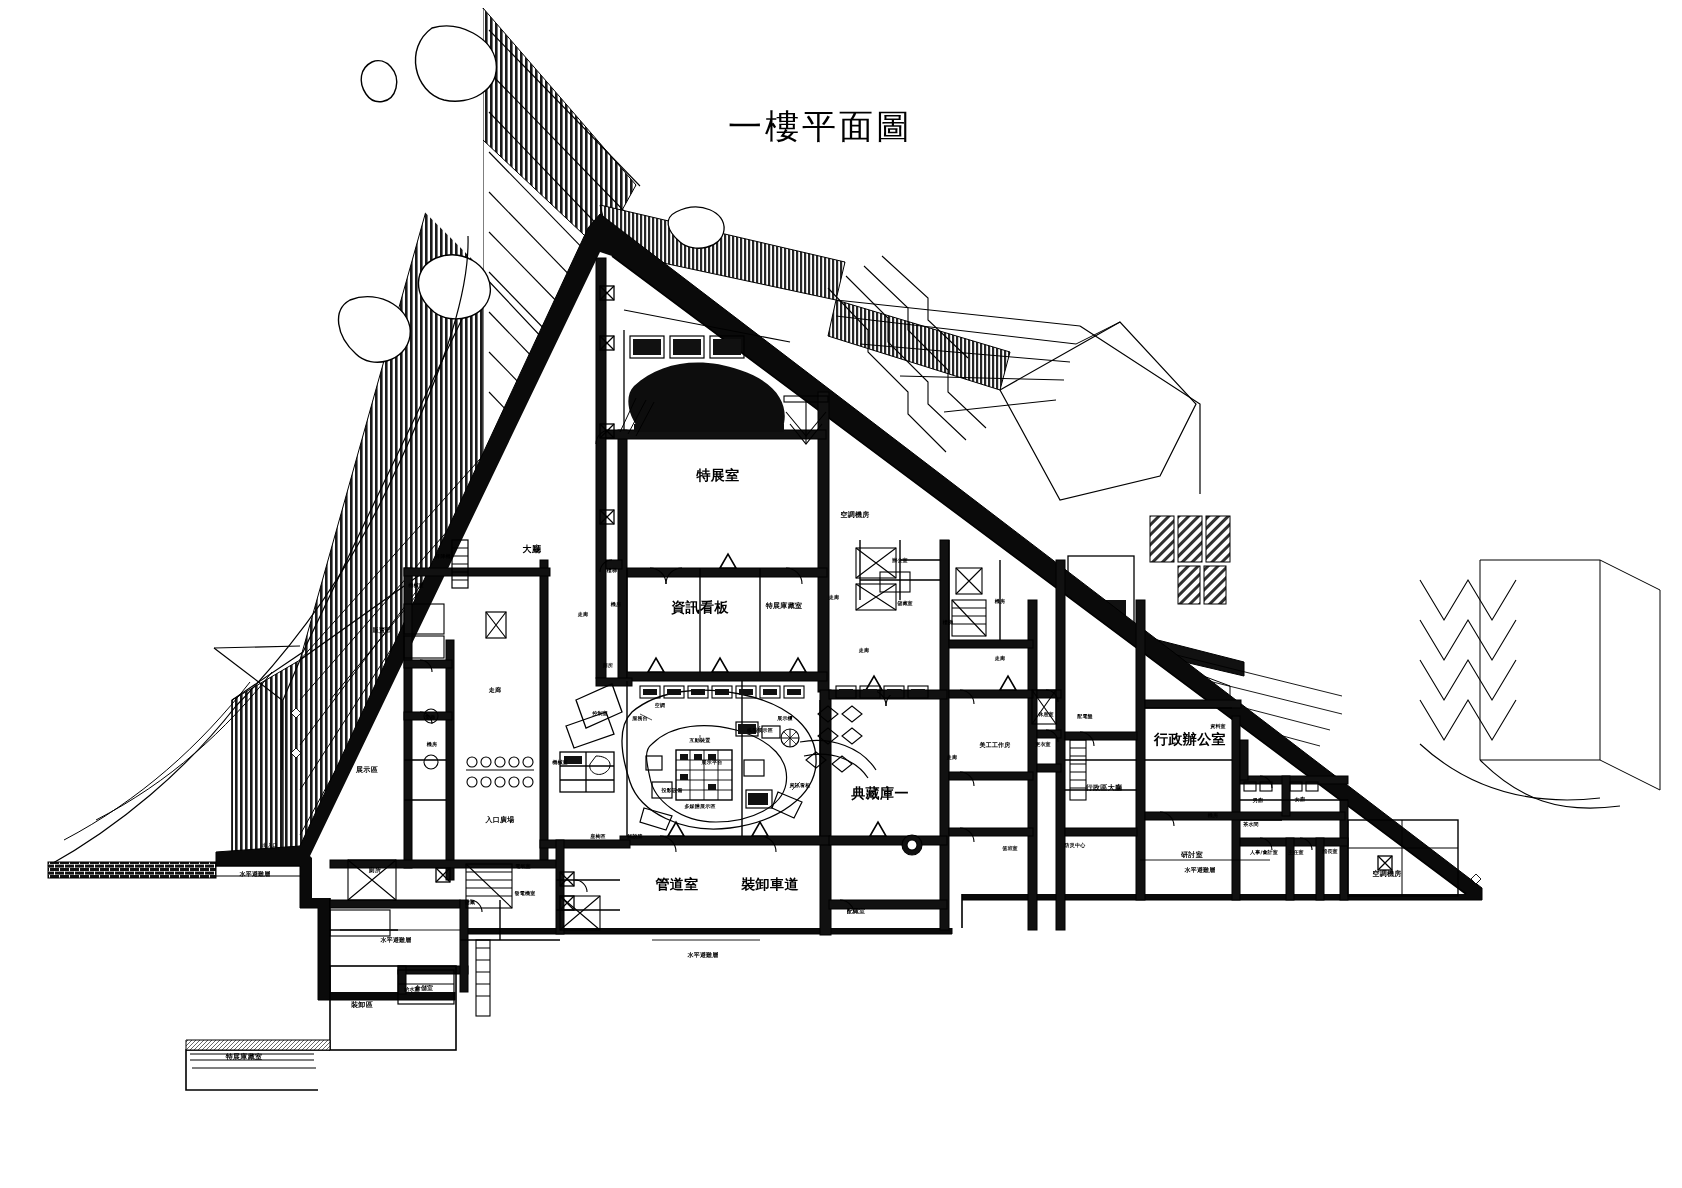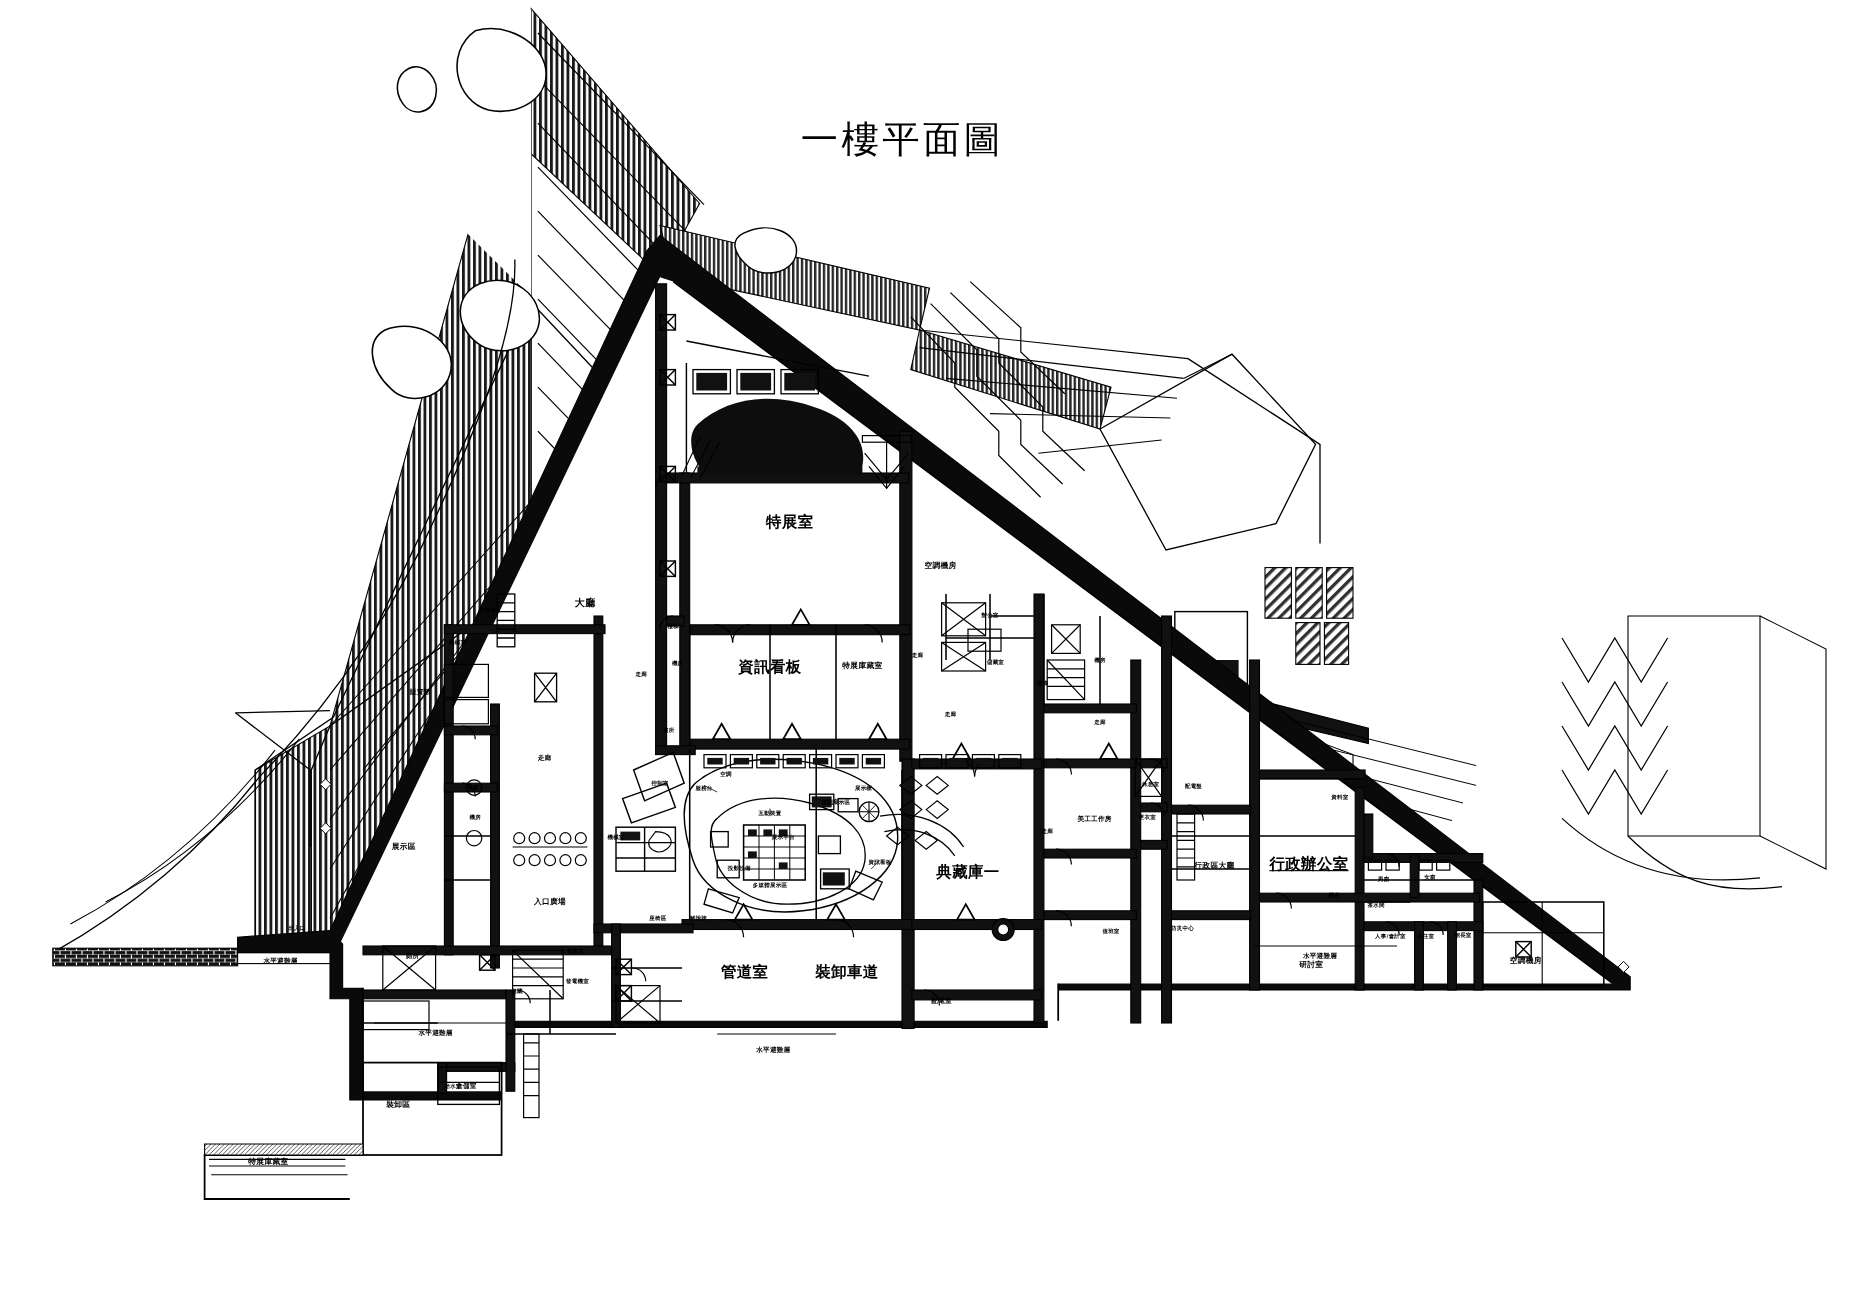--- a/index.html
+++ b/index.html
@@ -556,22 +556,22 @@
       <div class="rlabel s5" style="left: 948px; top: 622px;">樓梯</div>
       <div class="rlabel s5" style="left: 1000px; top: 601px;">機房</div>
       <div class="rlabel s5" style="left: 864px; top: 650px;">走廊</div>
       <div class="rlabel s5" style="left: 1000px; top: 658px;">走廊</div>
       <div class="rlabel s8" style="left: 880px; top: 793px;">典藏庫一</div>
       <div class="rlabel s6" style="left: 995px; top: 745px;">美工工作房</div>
       <div class="rlabel s5" style="left: 1046px; top: 714px;">休息室</div>
       <div class="rlabel s5" style="left: 1043px; top: 744px;">更衣室</div>
       <div class="rlabel s5" style="left: 952px; top: 757px;">走廊</div>
       <div class="rlabel s7" style="left: 1104px; top: 788px; text-align: center;">行政區大廳</div>
-      <div class="rlabel s8" style="left: 1190px; top: 786px; text-decoration: underline;">行政辦公室</div>
-      <div class="rlabel s7" style="left: 1192px; top: 878px;">研討室</div>
+      <div class="rlabel s8" style="left: 1190px; top: 739px;">行政辦公室</div>
+      <div class="rlabel s7" style="left: 1192px; top: 855px;">研討室</div>
       <div class="rlabel s7" style="left: 1387px; top: 874px;">空調機房</div>
       <div class="rlabel s5" style="left: 1258px; top: 800px;">男廁</div>
       <div class="rlabel s5" style="left: 1300px; top: 799px;">女廁</div>
       <div class="rlabel s5" style="left: 1251px; top: 824px;">茶水間</div>
       <div class="rlabel s5" style="left: 1264px; top: 852px;">人事/會計室</div>
       <div class="rlabel s5" style="left: 1296px; top: 852px;">主任室</div>
       <div class="rlabel s5" style="left: 1330px; top: 851px;">館長室</div>
       <div class="rlabel s5" style="left: 1218px; top: 726px;">資料室</div>
       <div class="rlabel s8" style="left: 677px; top: 884px;">管道室</div>
       <div class="rlabel s8" style="left: 770px; top: 884px;">裝卸車道</div>

